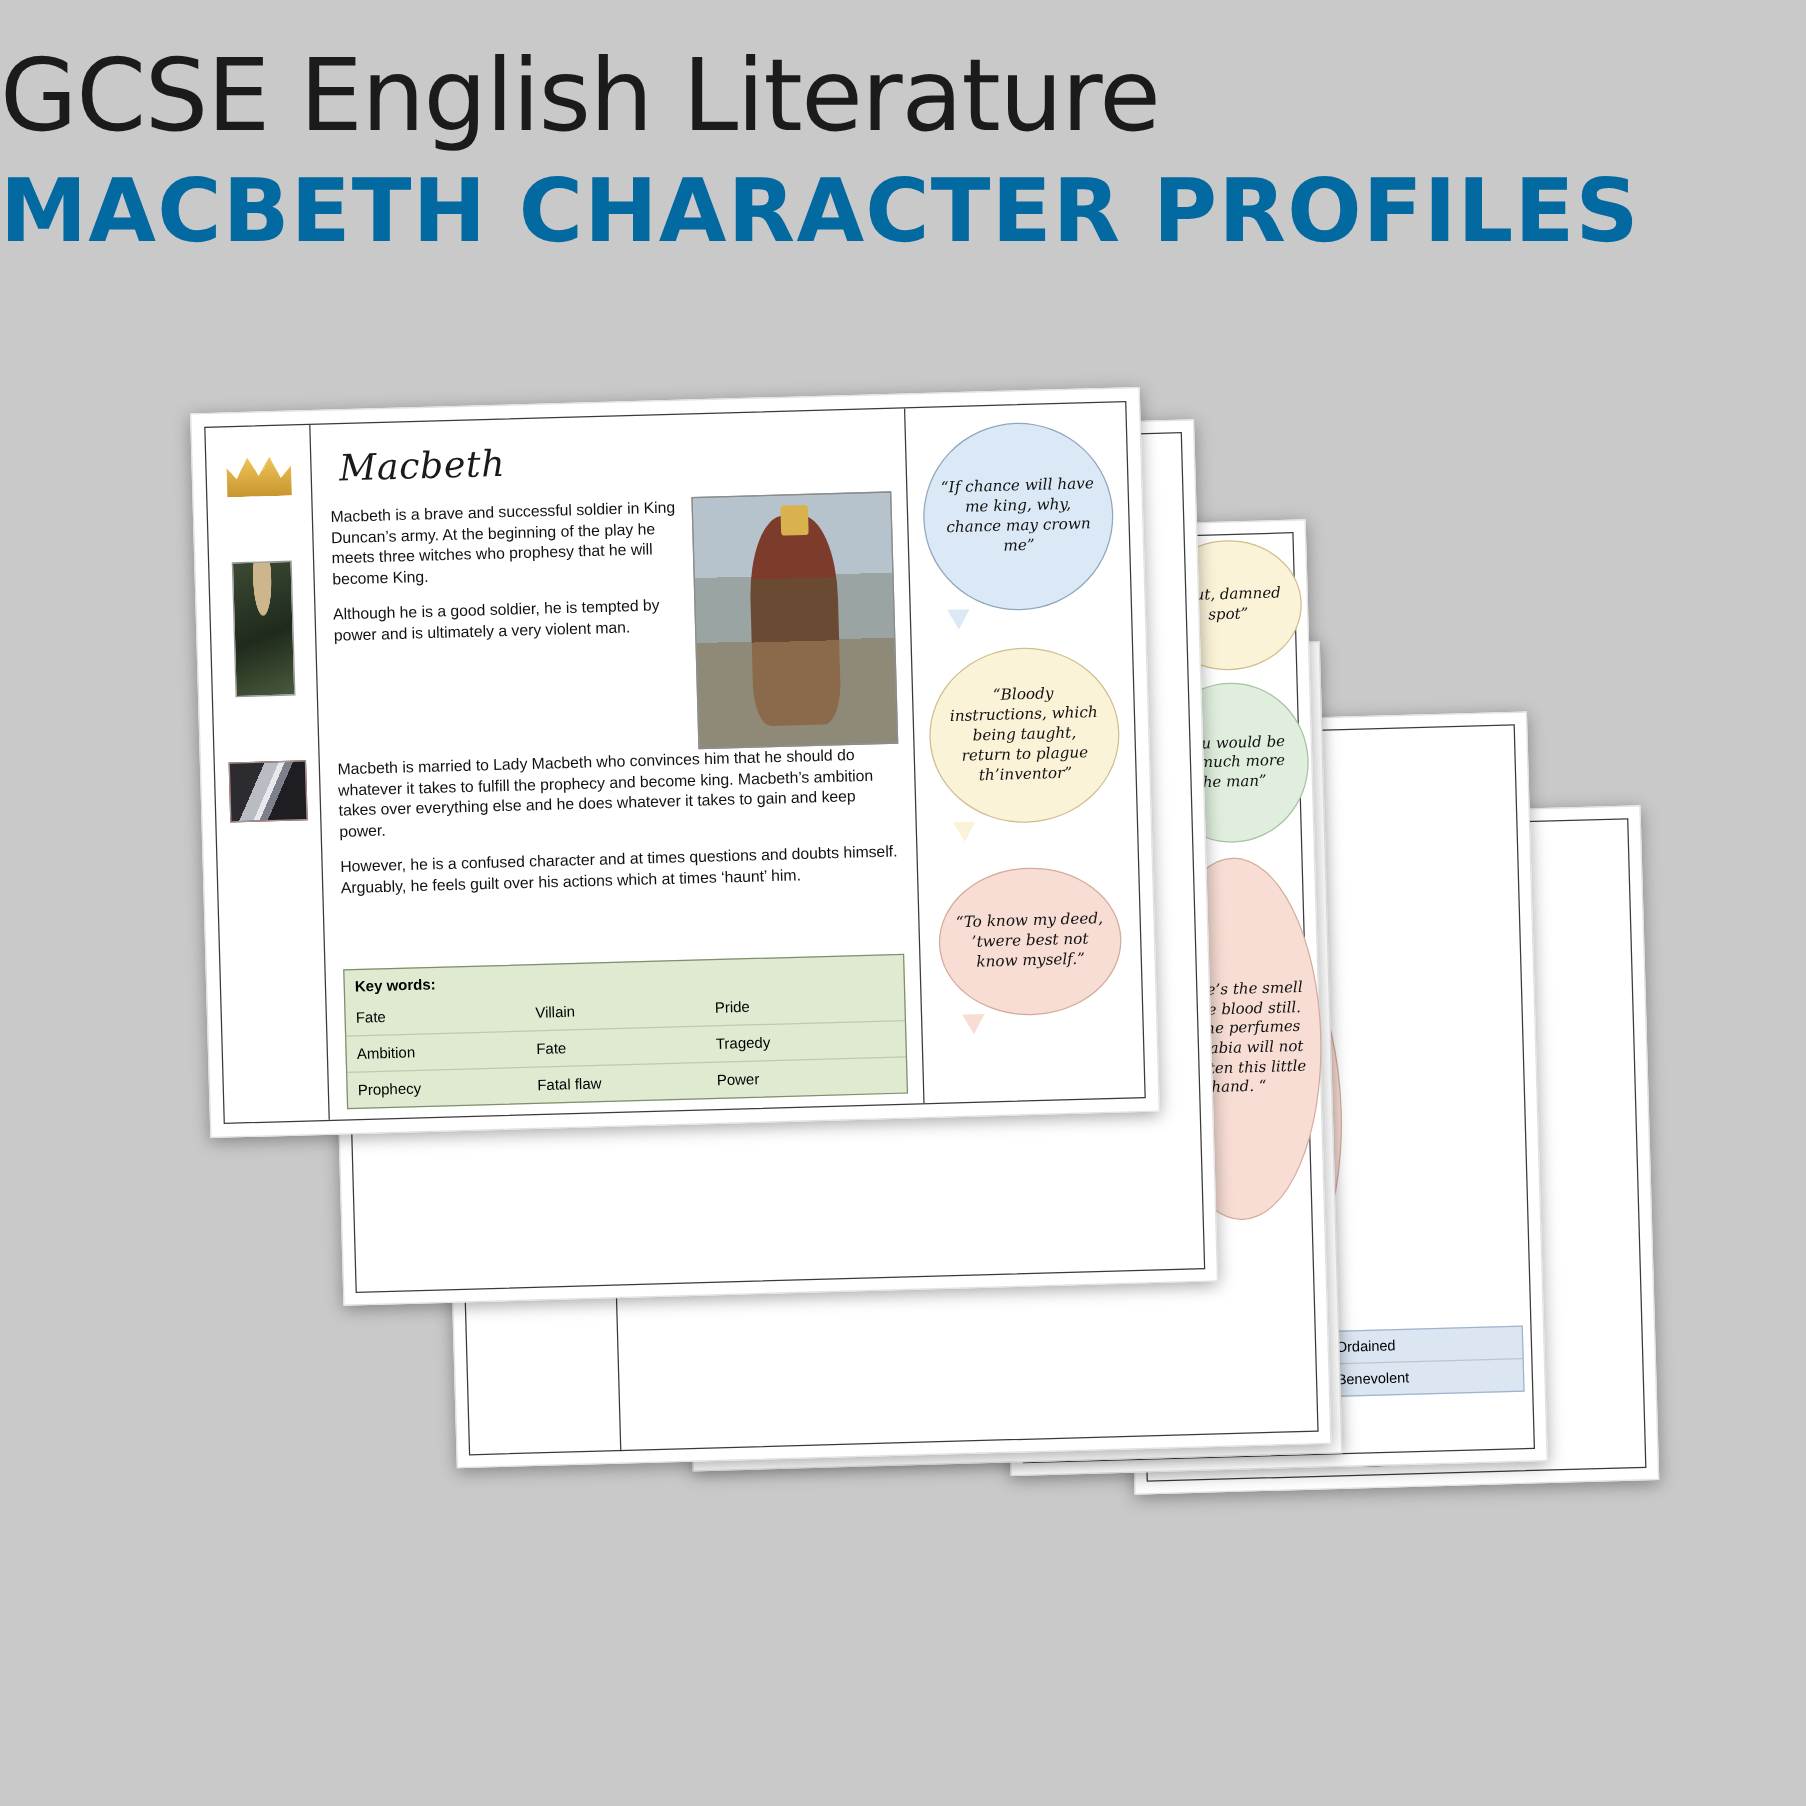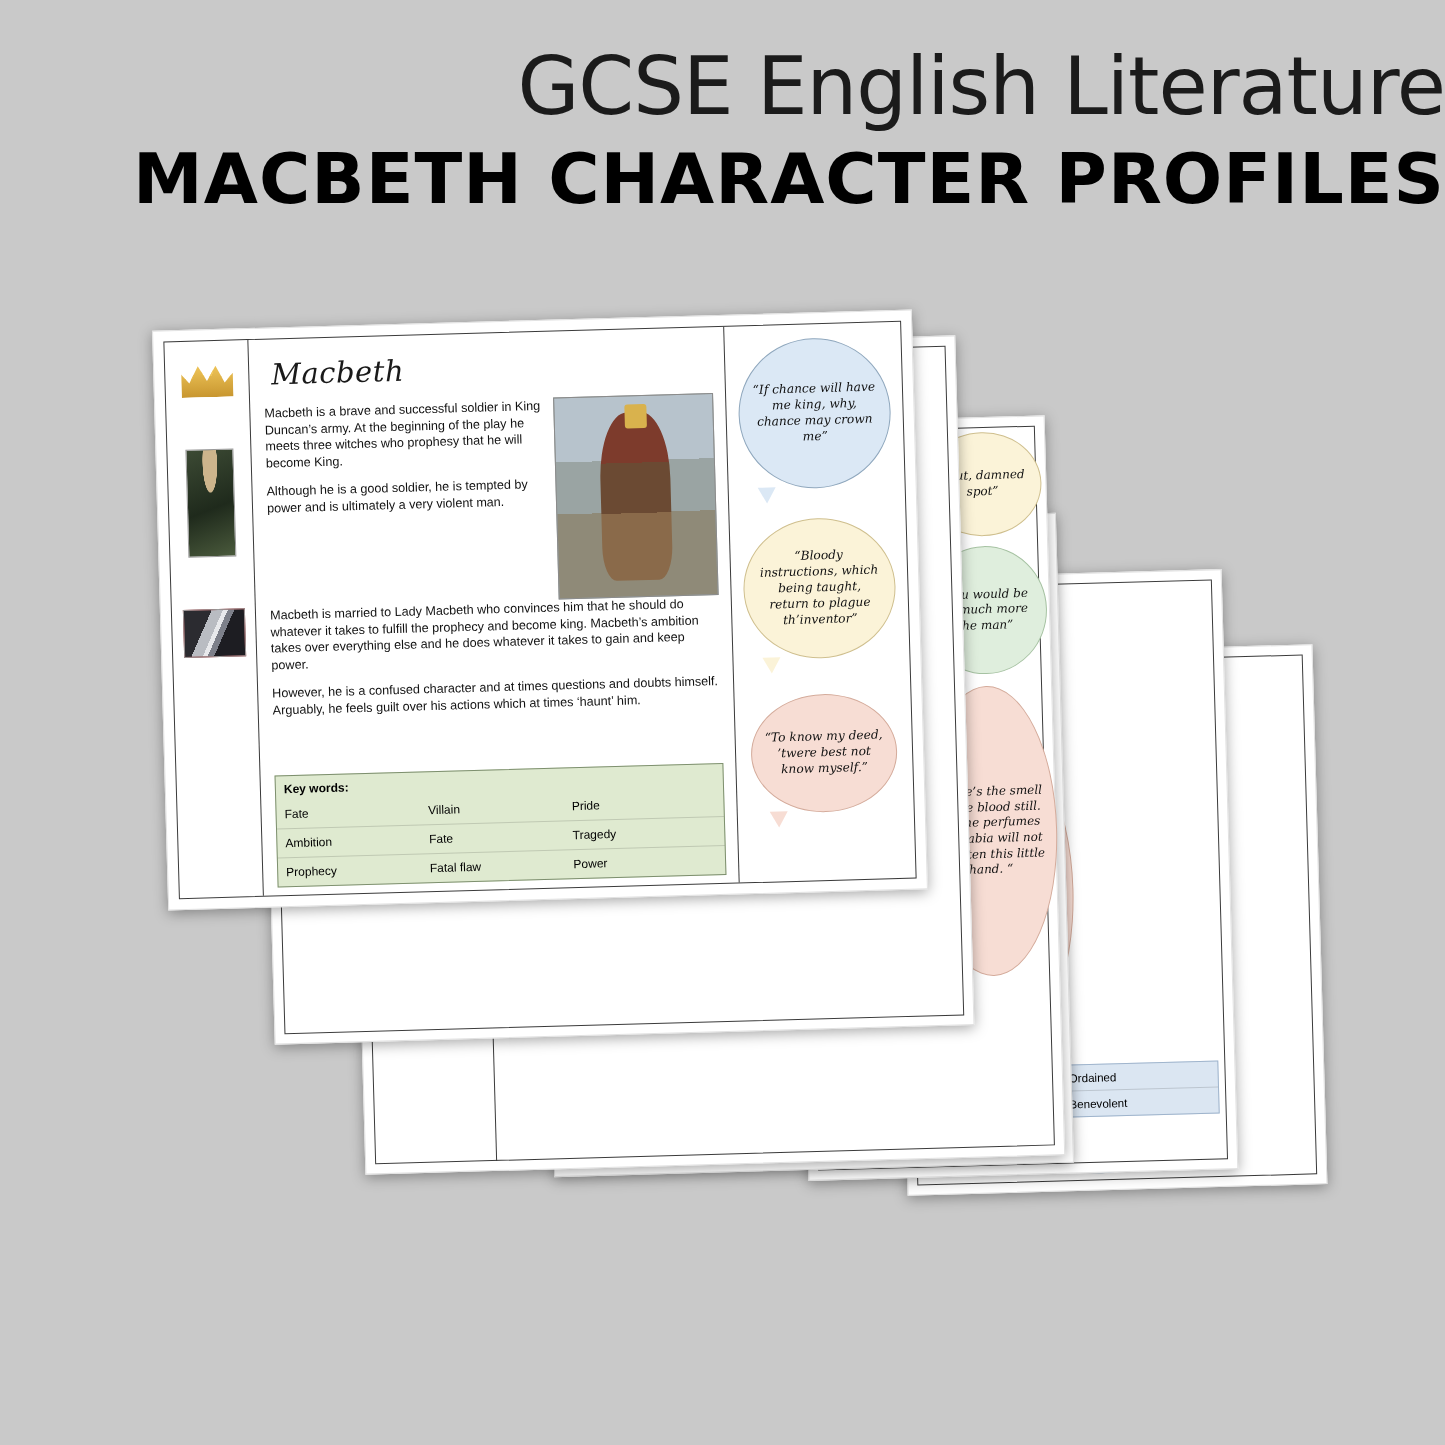--- a/index.html
+++ b/index.html
@@ -12,37 +12,37 @@
     background: #c9c9c9;
     font-family: "Liberation Sans", sans-serif;
     overflow: hidden;
     position: relative;
   }
 
   
   .header {
     position: absolute;
     top: 0; left: 0; right: 0;
-    text-align: right;
-    padding-top: 44px;
+    text-align: left;
+    padding-top: 34px;
   }
   .header .line1 {
     font-family: "DejaVu Sans", sans-serif;
     font-size: 80px;
     letter-spacing: -1px;
     color: #1b1b1b;
     font-weight: 400;
     line-height: 1.08;
   }
   .header .line2 {
     font-family: "DejaVu Sans", sans-serif;
     font-size: 70px;
     font-weight: bold;
     letter-spacing: 1.0px;
-    color: #000000;
+    color: #0369a1;
     line-height: 1.25;
     margin-top: 6px;
   }
 
   
   .stage {
     position: absolute;
     left: 0; top: 0;
     width: 1445px; height: 1445px;
   }

